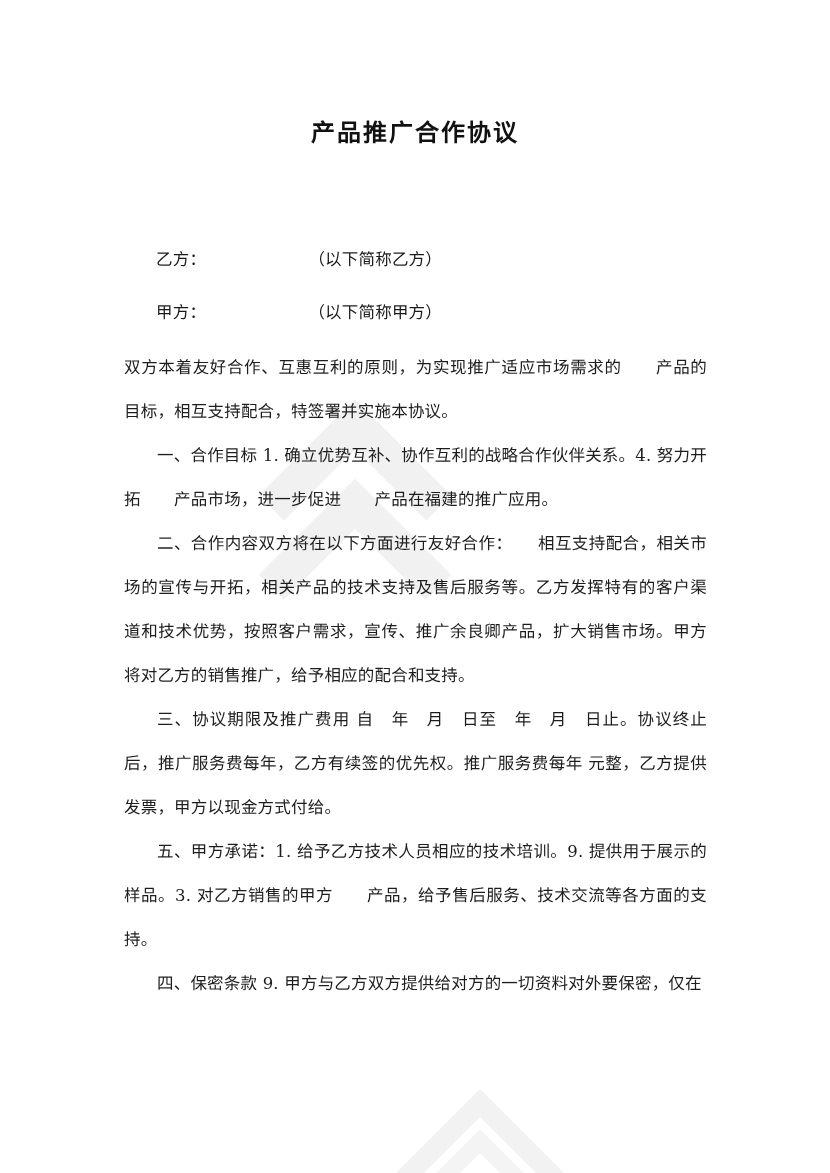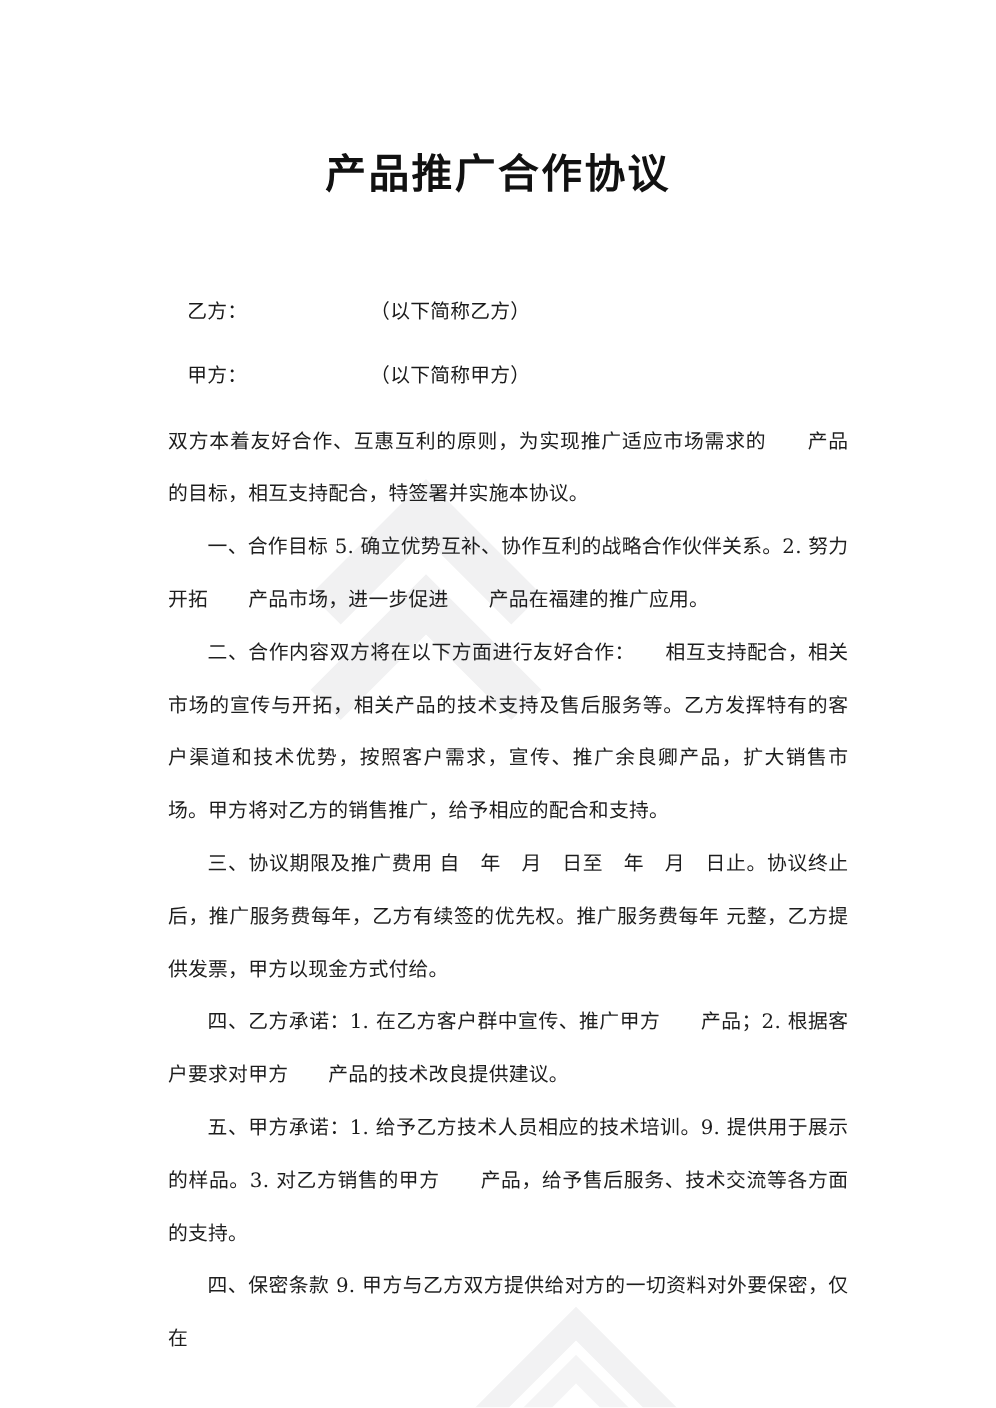--- a/index.html
+++ b/index.html
@@ -49,35 +49,35 @@
   }
 
   .doc-title {
     position: absolute;
     left: 0;
     right: 0;
     top: 103px;
     text-align: center;
     font-family: "DejaVu Sans", "Liberation Sans", sans-serif;
     font-weight: bold;
-    font-size: 34px;
+    font-size: 24px;
     letter-spacing: 2px;
     color: #111111;
     line-height: 1.2;
   }
 
   .body-block {
     position: absolute;
     left: 124px;
     top: 233px;
     width: 583px;
   }
 
   p.para {
-    margin: 0 0 0 16px;
+    margin: 0 0 0 0;
     font-size: 16.5px;
     line-height: 44px;
     text-align: justify;
     text-justify: inter-ideograph;
     color: #1d1d1d;
     letter-spacing: 0.2px;
   }
 
   p.party {
     margin: 0;
@@ -134,27 +134,26 @@
     <div class="body-block">
 
       <p class="party"><span>乙方：</span><span class="blank" style="width:6.2em"></span><span>（以下简称乙方）</span></p>
 
       <p class="party"><span>甲方：</span><span class="blank" style="width:6.2em"></span><span>（以下简称甲方）</span></p>
 
       <div class="spacer-sm"></div>
 
       <p class="para">双方本着友好合作、互惠互利的原则，为实现推广适应市场需求的　　产品的目标，相互支持配合，特签署并实施本协议。</p>
 
-      <p class="para indent">一、合作目标 5. 确立优势互补、协作互利的战略合作伙伴关系。2. 努力开拓　　产品市场，进一步促进　　产品在福建的推广应用。</p>
+      <p class="para indent">一、合作目标 1. 确立优势互补、协作互利的战略合作伙伴关系。4. 努力开拓　　产品市场，进一步促进　　产品在福建的推广应用。</p>
 
       <p class="para indent">二、合作内容双方将在以下方面进行友好合作：　　相互支持配合，相关市场的宣传与开拓，相关产品的技术支持及售后服务等。乙方发挥特有的客户渠道和技术优势，按照客户需求，宣传、推广余良卿产品，扩大销售市场。甲方将对乙方的销售推广，给予相应的配合和支持。</p>
 
       <p class="para indent">三、协议期限及推广费用 自　年　月　日至　年　月　日止。协议终止后，推广服务费每年，乙方有续签的优先权。推广服务费每年 元整，乙方提供发票，甲方以现金方式付给。</p>
 
-      <p class="para indent">四、乙方承诺：1. 在乙方客户群中宣传、推广甲方　　产品；2. 根据客户要求对甲方　　产品的技术改良提供建议。</p>
 
       <p class="para indent">五、甲方承诺：1. 给予乙方技术人员相应的技术培训。9. 提供用于展示的样品。3. 对乙方销售的甲方　　产品，给予售后服务、技术交流等各方面的支持。</p>
 
       <p class="para indent">四、保密条款 9. 甲方与乙方双方提供给对方的一切资料对外要保密，仅在</p>
 
     </div>
   </div>
 </div>
 
 </body></html>

